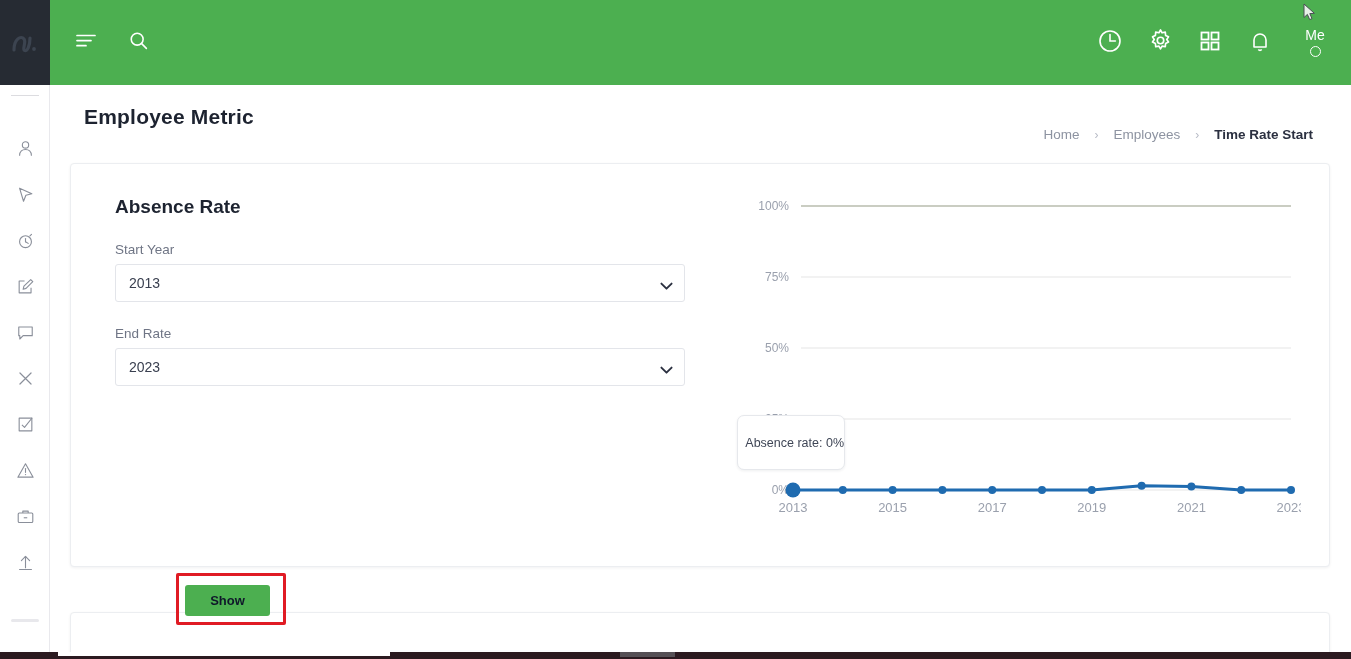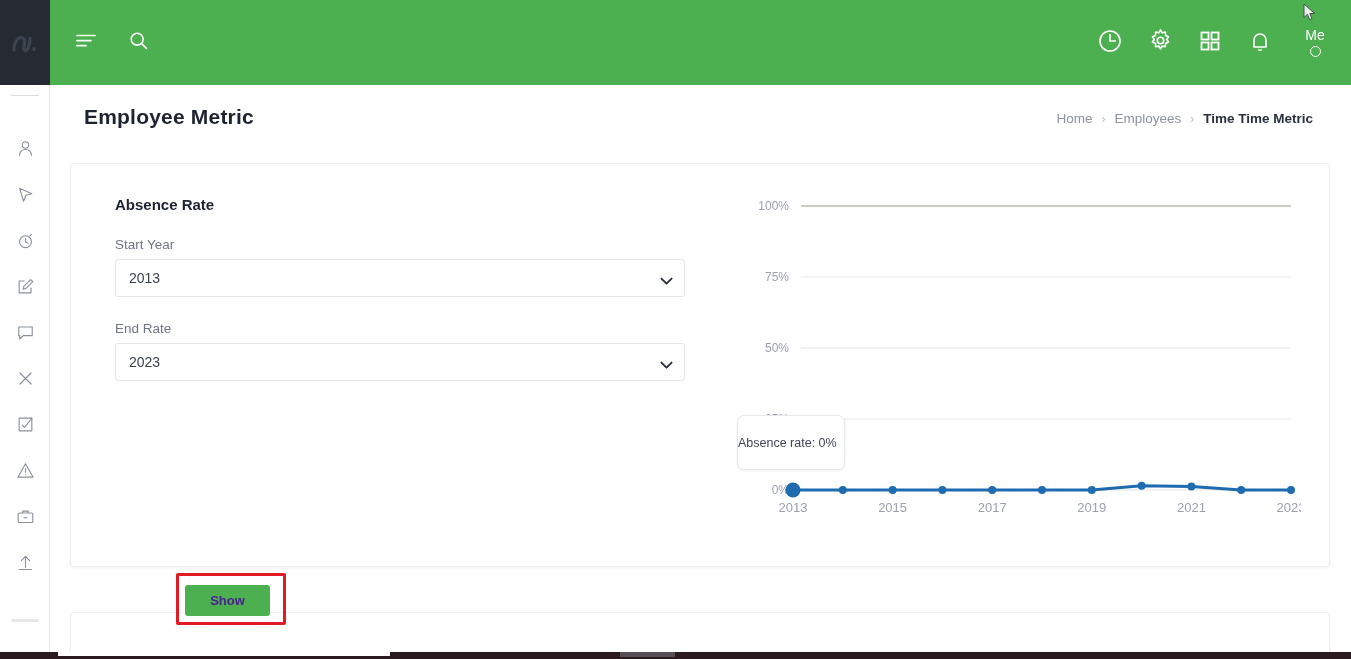--- a/index.html
+++ b/index.html
@@ -83,43 +83,43 @@
   }
   .page-head {
     position: relative; height: 78px;
     background: #ffffff;
   }
   .page-title {
     position: absolute; left: 34px; top: 20px;
     font-size: 21px; font-weight: 700; color: #1d2330; letter-spacing: .2px; text-align: center;
   }
   .breadcrumb {
-    position: absolute; right: 38px; top: 26px;
-    display: flex; align-items: center; gap: 9px;
+    position: absolute; right: 38px; top: 42px;
+    display: flex; align-items: center; gap: 15px;
     font-size: 13.5px;
   }
   .bc-link { color: #8d93a1; cursor: pointer; }
   .bc-sep { color: #b7bbc6; font-size: 12px; }
   .bc-current { color: #2b3040; font-weight: 700; }
 
   .card {
     position: absolute; left: 20px;
     width: 1260px;
     background: #ffffff;
     border: 1px solid #eceef1;
     border-radius: 4px;
     box-shadow: 0 1px 3px rgba(20,25,40,.06);
   }
   #card-main { top: 78px; height: 404px; }
   #card-second { top: 527px; height: 120px; }
 
   .card-left {
     position: absolute; left: 44px; top: 32px; width: 580px;
   }
-  .metric-title { font-size: 15px; font-weight: 700; color: #1d2330; }
+  .metric-title { font-size: 19px; font-weight: 700; color: #1d2330; }
   .metric-desc { margin-top: 10px; font-size: 13.5px; color: #6f7585; }
 
   .field-label {
     margin-top: 24px; font-size: 13.5px; color: #6f7585;
   }
   .select-wrap { position: relative; margin-top: 7px; width: 570px; }
   select.year-select {
     -webkit-appearance: none; appearance: none;
     width: 570px; height: 38px;
     padding: 0 32px 0 13px;
@@ -138,21 +138,21 @@
     width: 110px; height: 52px;
     border: 3px solid #e01b24;
     border-radius: 2px;
     background: transparent;
     pointer-events: none;
     z-index: 3;
   }
   .show-btn {
     position: absolute; left: 114px; top: 421px;
     width: 85px; height: 31px;
-    background: #4caf50; color: #4c1d95;
+    background: #4caf50; color: #0f172a;
     border: none; border-radius: 3px;
     font-family: "Liberation Sans", sans-serif;
     font-size: 13px; font-weight: 700;
     cursor: pointer;
     z-index: 2;
   }
 
   
   .chart-area {
     position: absolute; left: 660px; top: 22px;
@@ -167,21 +167,21 @@
     font-family: "Liberation Sans", sans-serif;
     font-size: 13px; fill: #9aa0ad; text-anchor: middle;
   }
   .tooltip-box {
     position: absolute; left: 6px; top: 229px;
     width: 108px; height: 55px;
     background: #ffffff;
     border: 1px solid #e6e8ec;
     border-radius: 7px;
     box-shadow: 0 1px 3px rgba(20,25,40,.07);
-    display: flex; align-items: center; justify-content: flex-start;
+    display: flex; align-items: center; justify-content: flex-end;
     z-index: 4;
   }
   .tooltip-text {
     font-size: 12.5px; color: #3f4656;
   }
 
   .bottom-strip {
     position: absolute; left: 0; bottom: 0; width: 1351px; height: 7px;
     background: #2b1a20; z-index: 30;
   }
@@ -376,21 +376,21 @@
   <div class="page">
 
     <div class="page-head">
       <div class="page-title">Employee Metric</div>
 
       <div class="breadcrumb">
         <span class="bc-link">Home</span>
         <span class="bc-sep">›</span>
         <span class="bc-link">Employees</span>
         <span class="bc-sep">›</span>
-        <span class="bc-current">Time Time Metric</span>
+        <span class="bc-current">Time Rate Start</span>
       </div>
     </div>
 
     <div class="card" id="card-main">
 
       <div class="card-left">
         <div class="metric-title">Absence Rate</div>
 
         <div class="field-label">Start Year</div>
         <div class="select-wrap">

